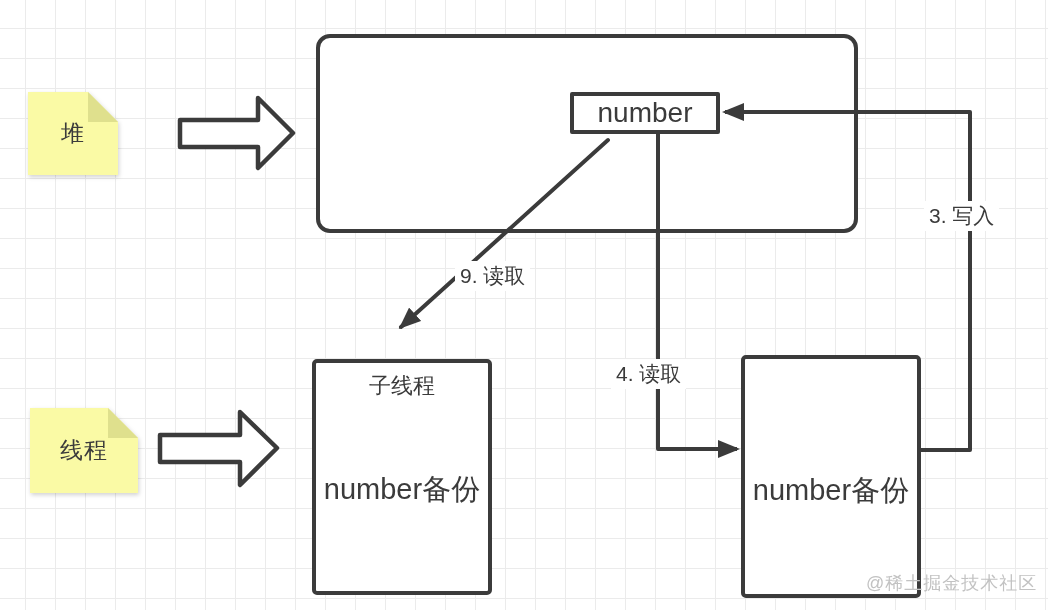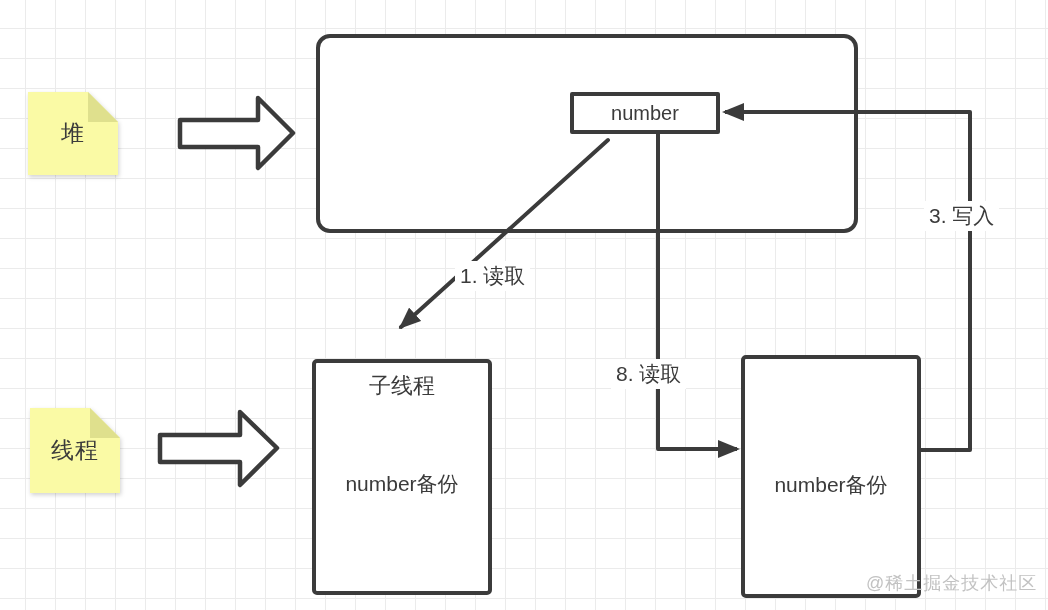--- a/index.html
+++ b/index.html
@@ -37,35 +37,35 @@
   .heap-box{
     position:absolute;left:316px;top:34px;width:542px;height:199px;
     background:#ffffff;border:4px solid #3b3b3b;border-radius:14px;
     box-sizing:border-box;
   }
   .var-box{
     position:absolute;left:570px;top:92px;width:150px;height:42px;
     background:#ffffff;border:4px solid #3b3b3b;border-radius:2px;
     box-sizing:border-box;
     display:flex;align-items:center;justify-content:center;
-    font-size:20px;
+    font-size:28px;
   }
   .thread-box{
     position:absolute;width:180px;
     background:#ffffff;border:4px solid #3b3b3b;border-radius:5px;
     box-sizing:border-box;
     margin-top:28px;
   }
   .thread-box .thread-title{
     position:absolute;left:0;right:0;top:8px;
     text-align:center;font-size:22px;
   }
   .thread-box .thread-value{
     position:absolute;left:0;right:0;
-    text-align:center;font-size:21px;
+    text-align:center;font-size:29px;
   }
   #child-thread-box{left:312px;top:331px;height:236px;}
   #child-thread-box .thread-value{top:107px;}
   #main-thread-box{left:741px;top:327px;height:243px;}
   #main-thread-box .thread-value{top:112px;}
   
   .overlay{position:absolute;left:0;top:0;z-index:2;}
   .heap-box{z-index:1;}
   .var-box,.thread-box{z-index:3;}
   
@@ -91,21 +91,21 @@
 <body>
 
 <div class="canvas">
 
   <div class="note" style="left:28px;top:92px;width:90px;height:83px;">
     <div class="note-body"></div>
     <div class="note-fold"></div>
     <span class="note-label">堆</span>
   </div>
 
-  <div class="note" style="left:30px;top:408px;width:90px;height:85px;">
+  <div class="note" style="left:30px;top:408px;width:108px;height:85px;">
     <div class="note-body"></div>
     <div class="note-fold"></div>
     <span class="note-label">线程</span>
   </div>
 
   <div class="heap-box"></div>
 
   <svg class="overlay" width="1048" height="610" viewBox="0 0 1048 610">
     <defs>
       <marker id="arrow" markerUnits="userSpaceOnUse" markerWidth="22" markerHeight="18" refX="19" refY="9" orient="auto">
@@ -130,19 +130,19 @@
 
   <div class="thread-box" id="child-thread-box">
     <div class="thread-title">子线程</div>
     <div class="thread-value">number备份</div>
   </div>
 
   <div class="thread-box" id="main-thread-box">
     <div class="thread-value">number备份</div>
   </div>
 
-  <div class="edge-label" id="label-read1">1. 读取</div>
-  <div class="edge-label" id="label-read2">8. 读取</div>
+  <div class="edge-label" id="label-read1">9. 读取</div>
+  <div class="edge-label" id="label-read2">4. 读取</div>
   <div class="edge-label" id="label-write3">3. 写入</div>
 
   <div class="watermark">@稀土掘金技术社区</div>
 
 </div>
 
 </body></html>

